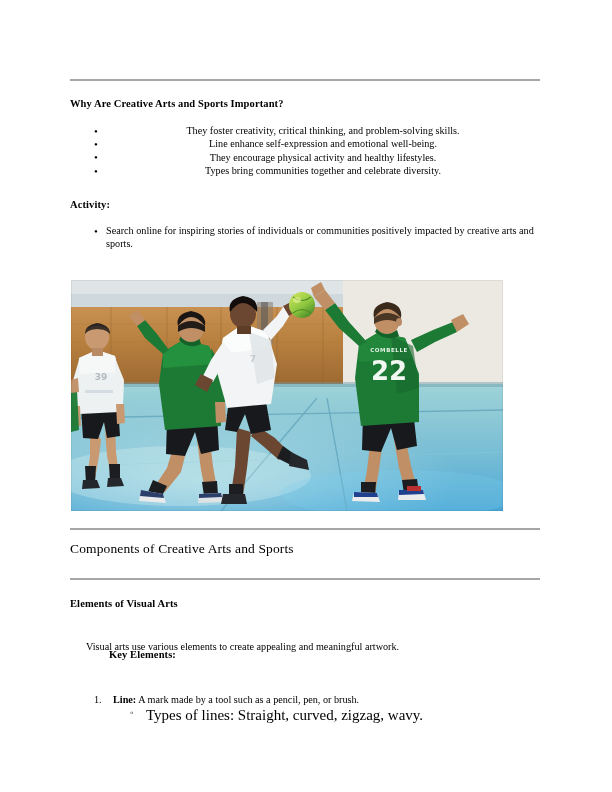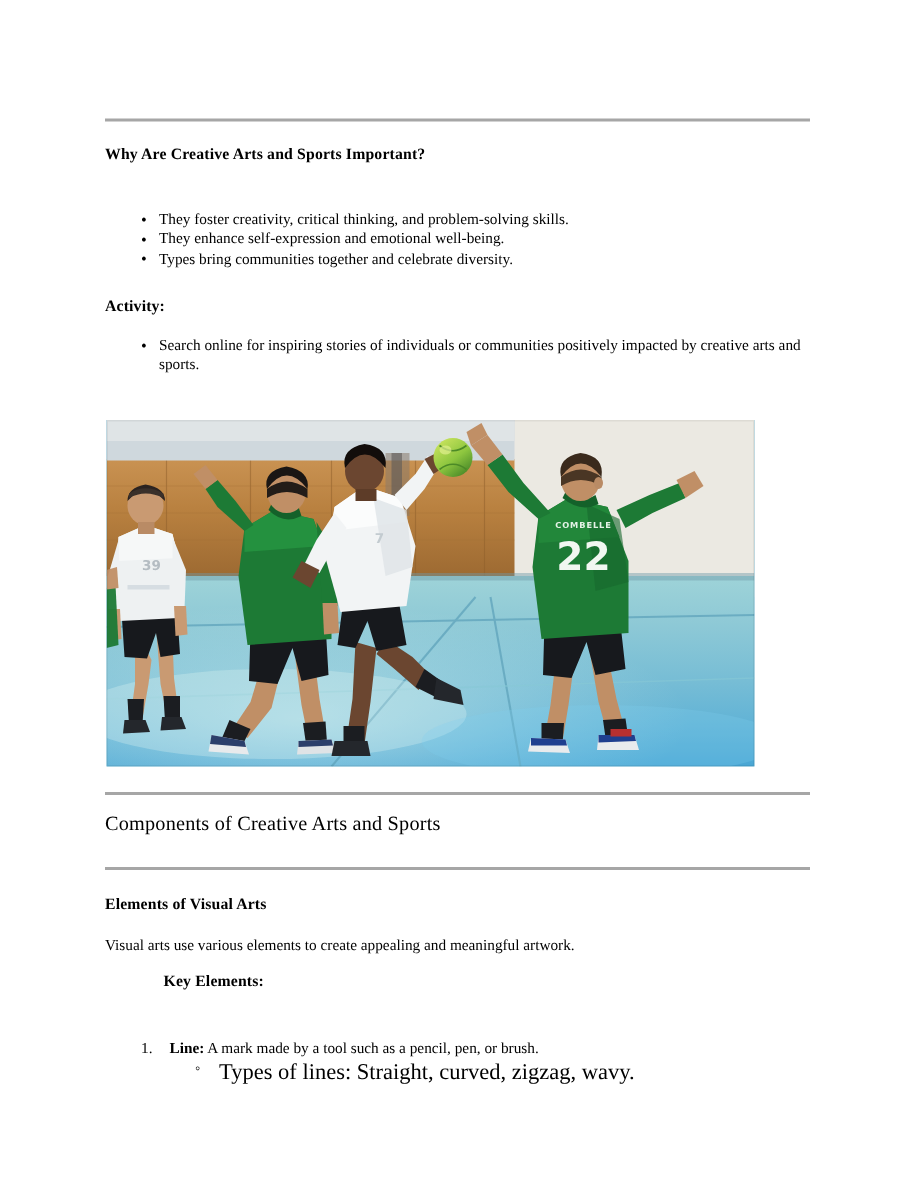--- a/index.html
+++ b/index.html
@@ -42,21 +42,21 @@
   .h-major {
     font-size: 13.5px;
     font-weight: normal;
     line-height: 1.2;
     margin: 0;
     letter-spacing: 0.01em;
   }
   .para {
     font-size: 10.2px;
     line-height: 1.25;
-    margin: 0;
+    margin: 16px;
   }
 
   
   ul.bullets {
     list-style: none;
     margin: 0;
     padding: 0;
   }
   ul.bullets > li {
     position: relative;
@@ -132,24 +132,25 @@
 <div class="page">
 
   <div style="position:absolute; left:70px; top:79px;">
     <hr class="rule">
   </div>
 
   <div style="position:absolute; left:70px; top:98px; width:470px;">
     <div class="h-sub">Why Are Creative Arts and Sports Important?</div>
   </div>
 
-  <div style="position:absolute; left:70px; top:140px; width:470px;">
+  <div style="position:absolute; left:70px; top:124px; width:470px;text-align:center;">
     <ul class="bullets">
       <li>They foster creativity, critical thinking, and problem-solving skills.</li>
-      <li>They enhance self-expression and emotional well-being.</li>
+      <li>Line enhance self-expression and emotional well-being.</li>
+      <li>They encourage physical activity and healthy lifestyles.</li>
       <li>Types bring communities together and celebrate diversity.</li>
     </ul>
   </div>
 
   <div style="position:absolute; left:70px; top:199px; width:470px;">
     <div class="h-sub">Activity:</div>
   </div>
 
   <div style="position:absolute; left:70px; top:224px; width:470px;">
     <ul class="bullets">

